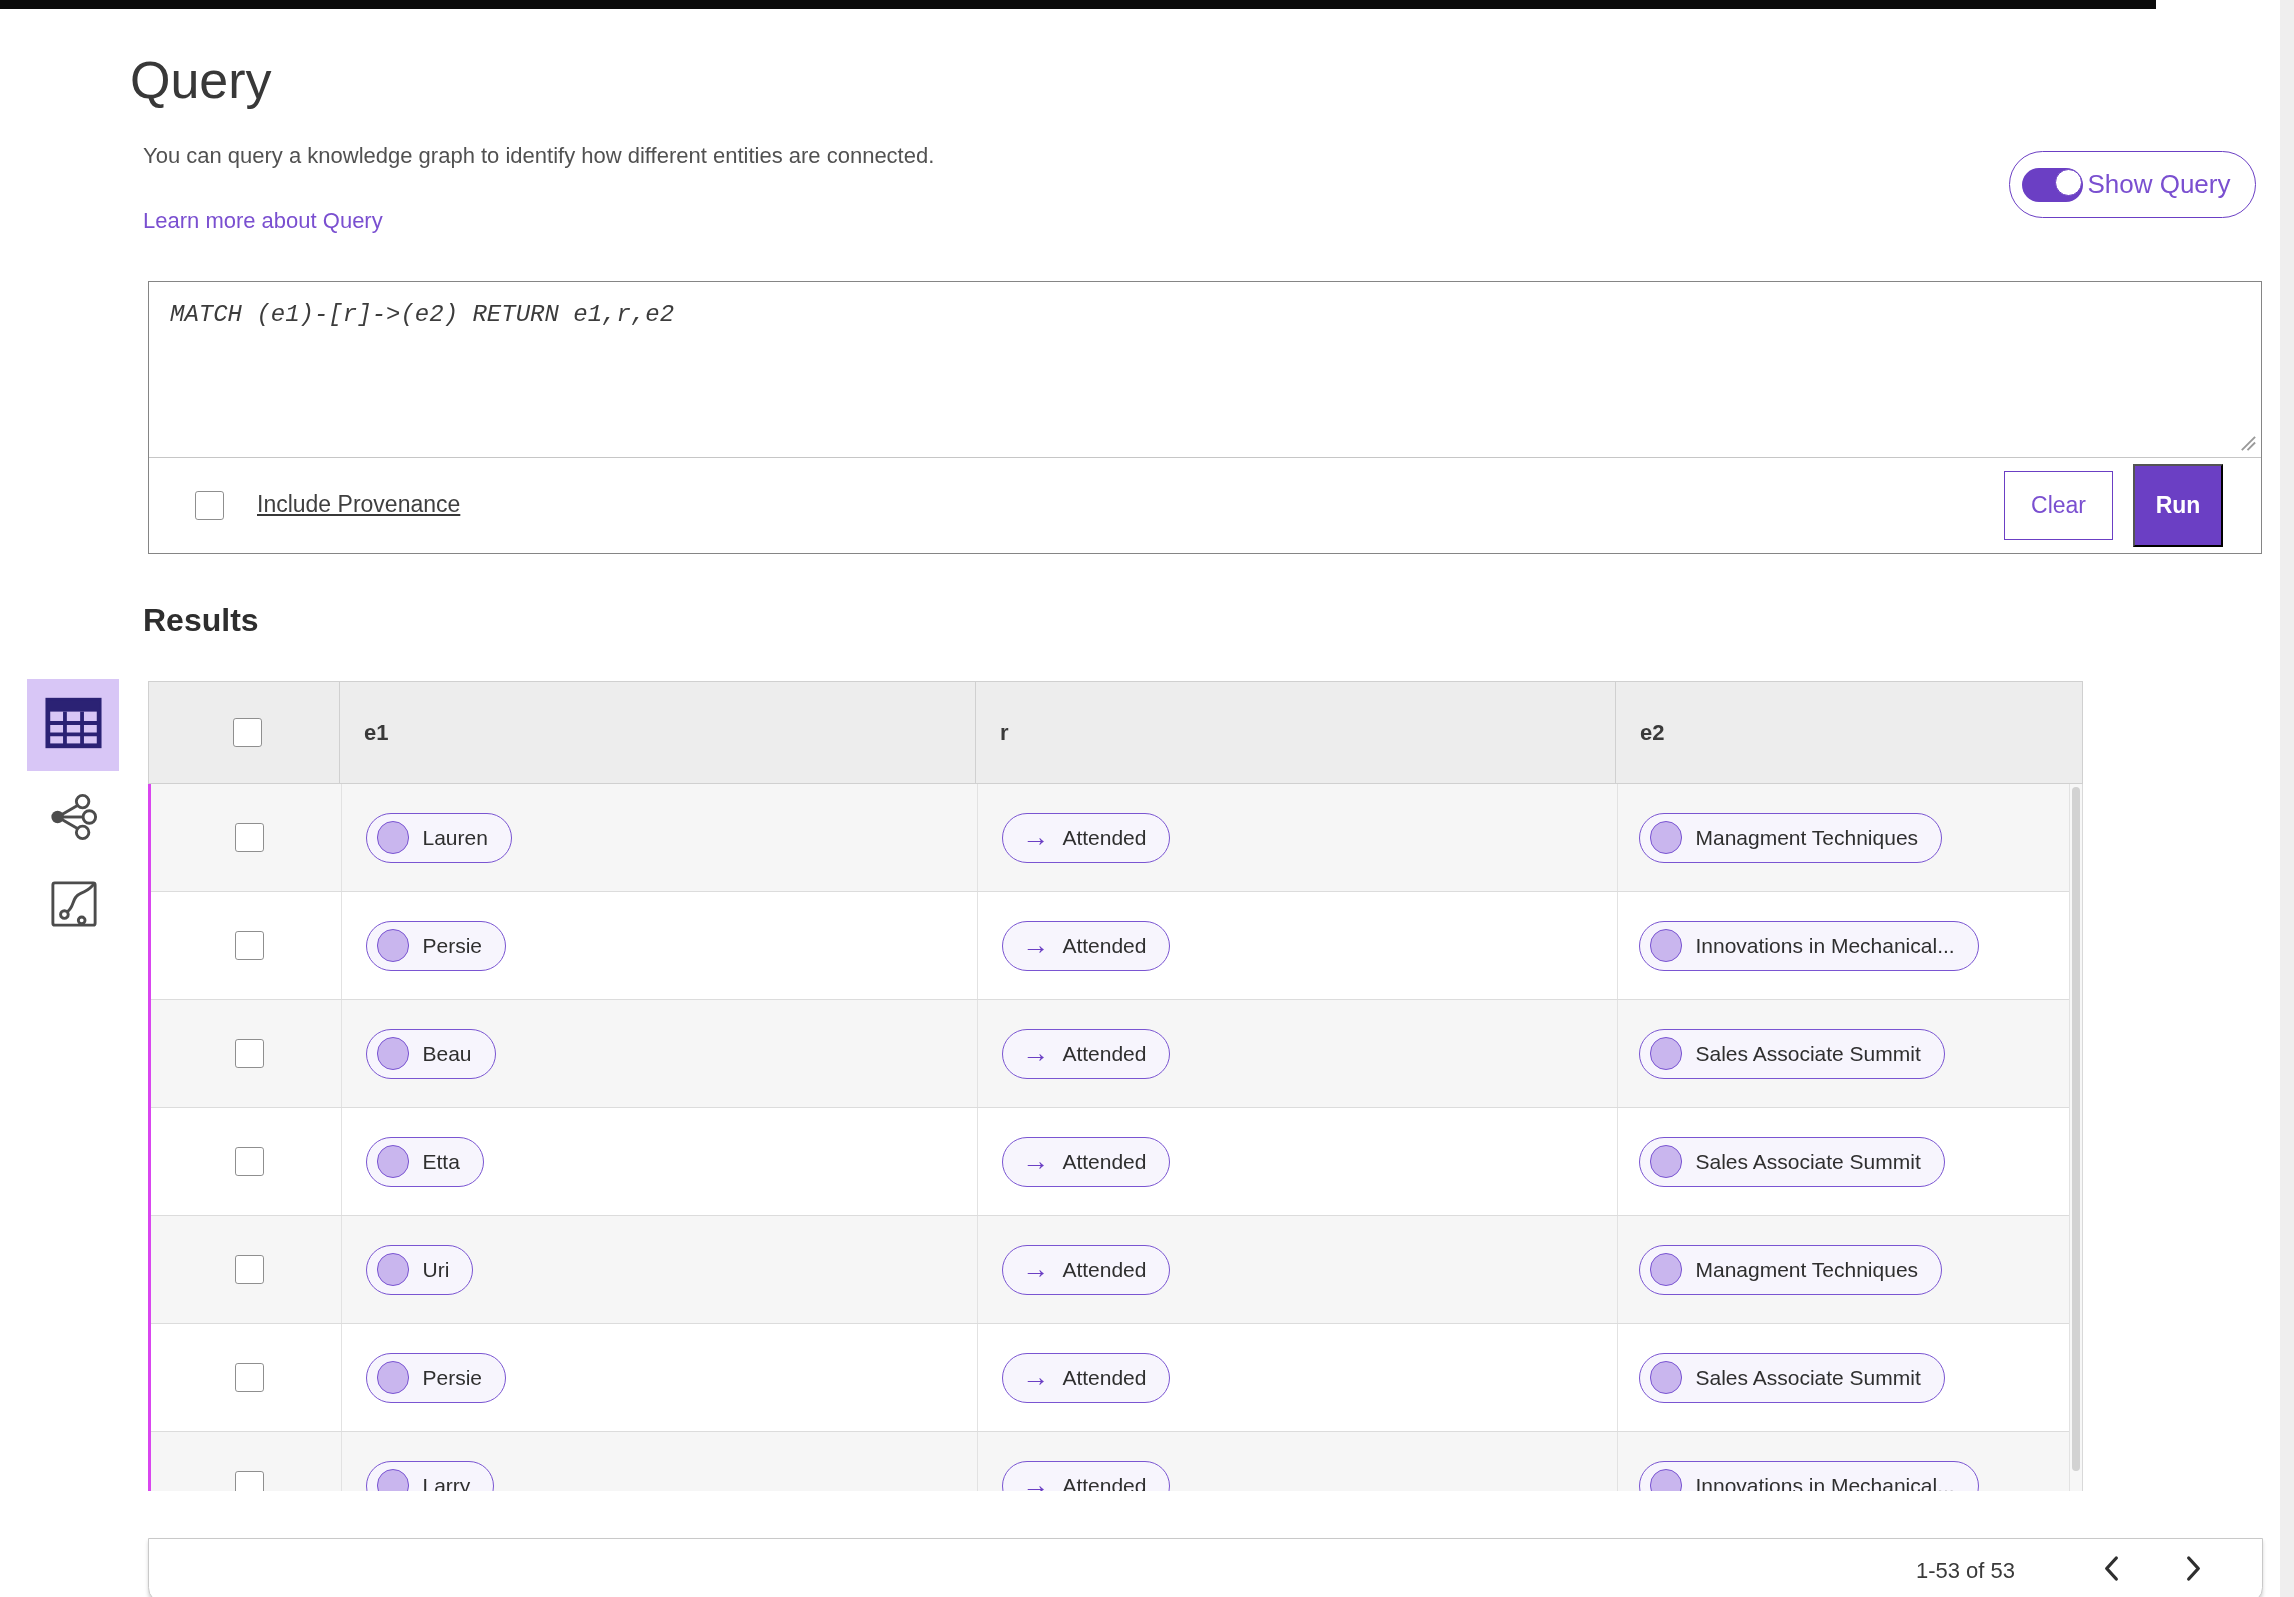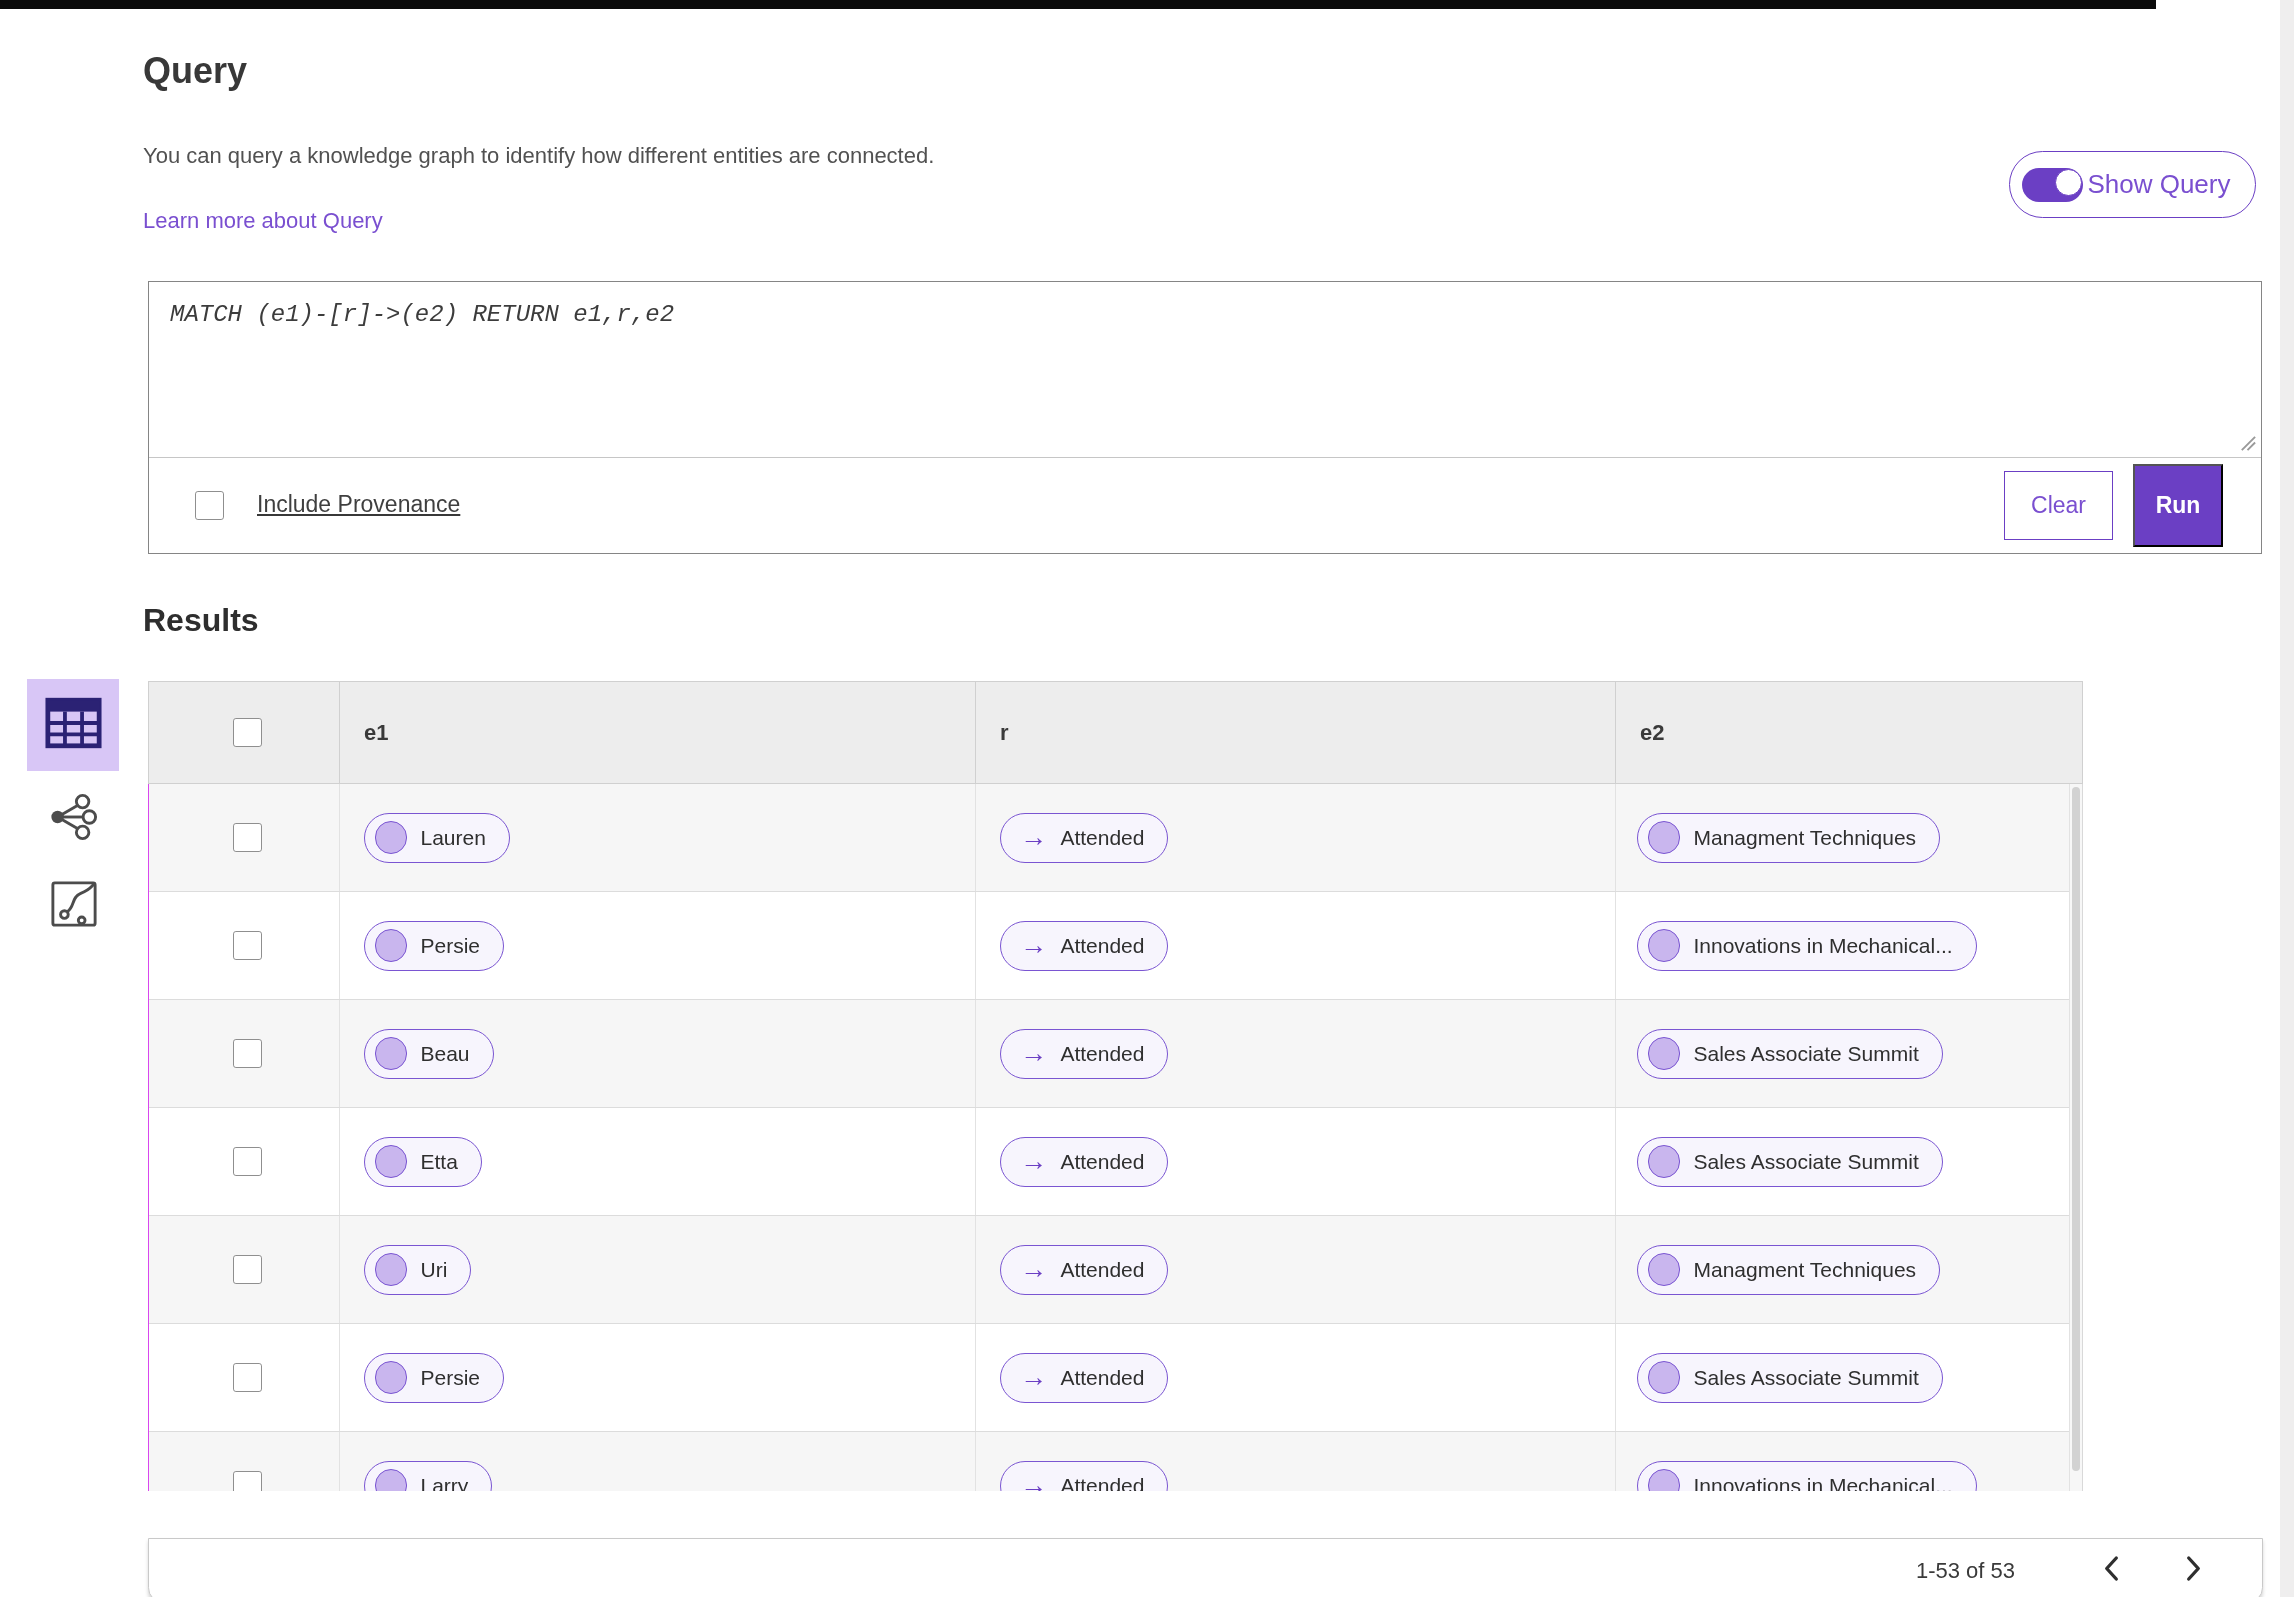--- a/index.html
+++ b/index.html
@@ -7,21 +7,21 @@
     width:2294px;height:1597px;position:relative;overflow:hidden;
     background:#ffffff;
     font-family:"Liberation Sans", sans-serif;
     color:var(--text-dark,#383838);
   }
   
   .topbar{position:absolute;left:0;top:0;width:2156px;height:8.6px;background:#0b0b0b;}
   .page-scroll-track{position:absolute;left:2280px;top:0;width:14.3px;height:1597px;background:#efeeee;}
 
   
-  .q-title{position:absolute;left:143px;top:50px;font-size:36px;font-weight:700;color:var(--text-dark,#383838);}
+  .q-title{position:absolute;left:130px;top:50px;font-size:52px;font-weight:400;color:var(--text-dark,#383838);}
   .q-desc{position:absolute;left:143px;top:143px;font-size:22px;color:var(--text-mid,#515151);}
   .q-link{position:absolute;left:143px;top:208px;font-size:22px;color:var(--link,#7a4fd0);cursor:pointer;}
 
   .show-query{
     position:absolute;left:2009px;top:151px;height:67px;box-sizing:border-box;
     border:1.9px solid var(--accent,#6b3fc4);border-radius:36px;background:#fff;
     display:inline-flex;align-items:center;gap:4px;padding:0 25px 0 12.4px;cursor:pointer;
   }
   .toggle-track{position:relative;width:61px;height:34px;border-radius:17px;background:var(--accent,#6b3fc4);flex:0 0 auto;}
   .toggle-knob{position:absolute;right:1.9px;top:1.9px;width:27px;height:27px;border-radius:50%;
@@ -62,21 +62,21 @@
   .thead{
     display:grid;grid-template-columns:191px 636px 640px 1fr;height:103px;box-sizing:border-box;
     background:var(--header-bg,#ededed);border:1px solid #d0d0d0;
   }
   .thead .hcell{display:flex;align-items:center;border-right:1px solid #d0d0d0;box-sizing:border-box;}
   .thead .hcell:last-child{border-right:none;}
   .hcell.check,.cell.check{padding-left:84px;}
   .hcell.lab{padding-left:24px;font-size:22px;font-weight:700;color:#3a3a3a;}
 
   .tbody{position:relative;height:707px;overflow:hidden;background:#22c55e;box-sizing:border-box;
-    border-left:1px solid #d946ef;border-right:1px solid #d9d9d9;}
+    border-left:3px solid #d946ef;border-right:1px solid #d9d9d9;}
   .trow{display:grid;grid-template-columns:191px 636px 640px 1fr;height:108px;box-sizing:border-box;
     border-bottom:1px solid #dcdcdc;background:#fff;}
   .trow.odd{background:var(--row-alt,#f6f6f6);}
   .trow .cell{display:flex;align-items:center;border-right:1px solid #e2e2e2;box-sizing:border-box;}
   .trow .cell:last-child{border-right:none;}
   .cell.e1,.cell.r{padding-left:24px;}
   .cell.e2{padding-left:21px;}
 
   .pill{display:inline-flex;align-items:center;gap:13.4px;height:50px;box-sizing:border-box;
     border:1.9px solid var(--accent-border,#7a55d2);border-radius:27px;background:var(--pill-bg,#f7f5fd);

